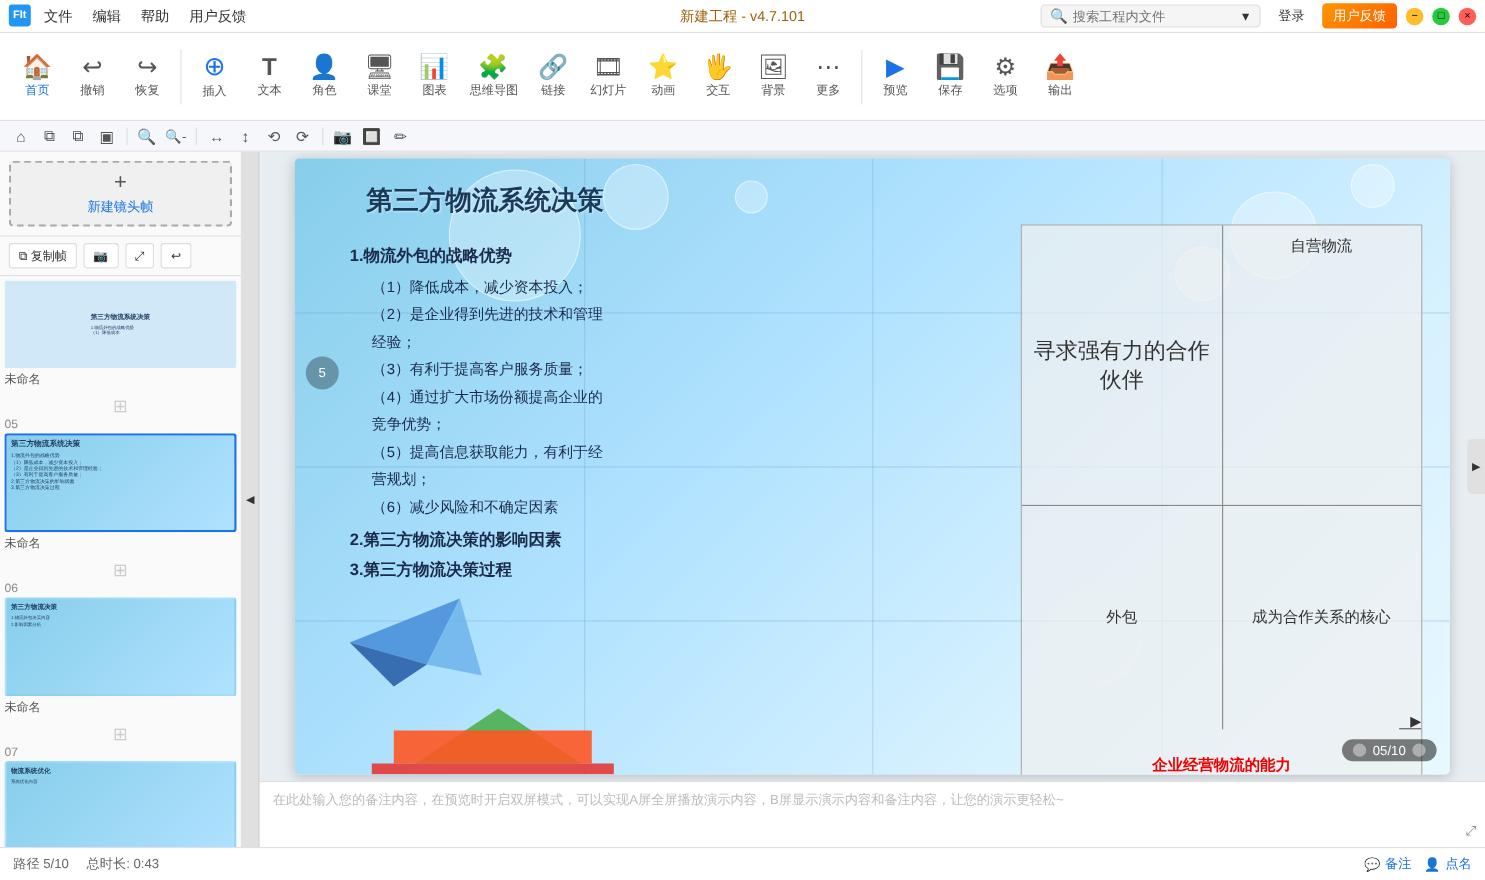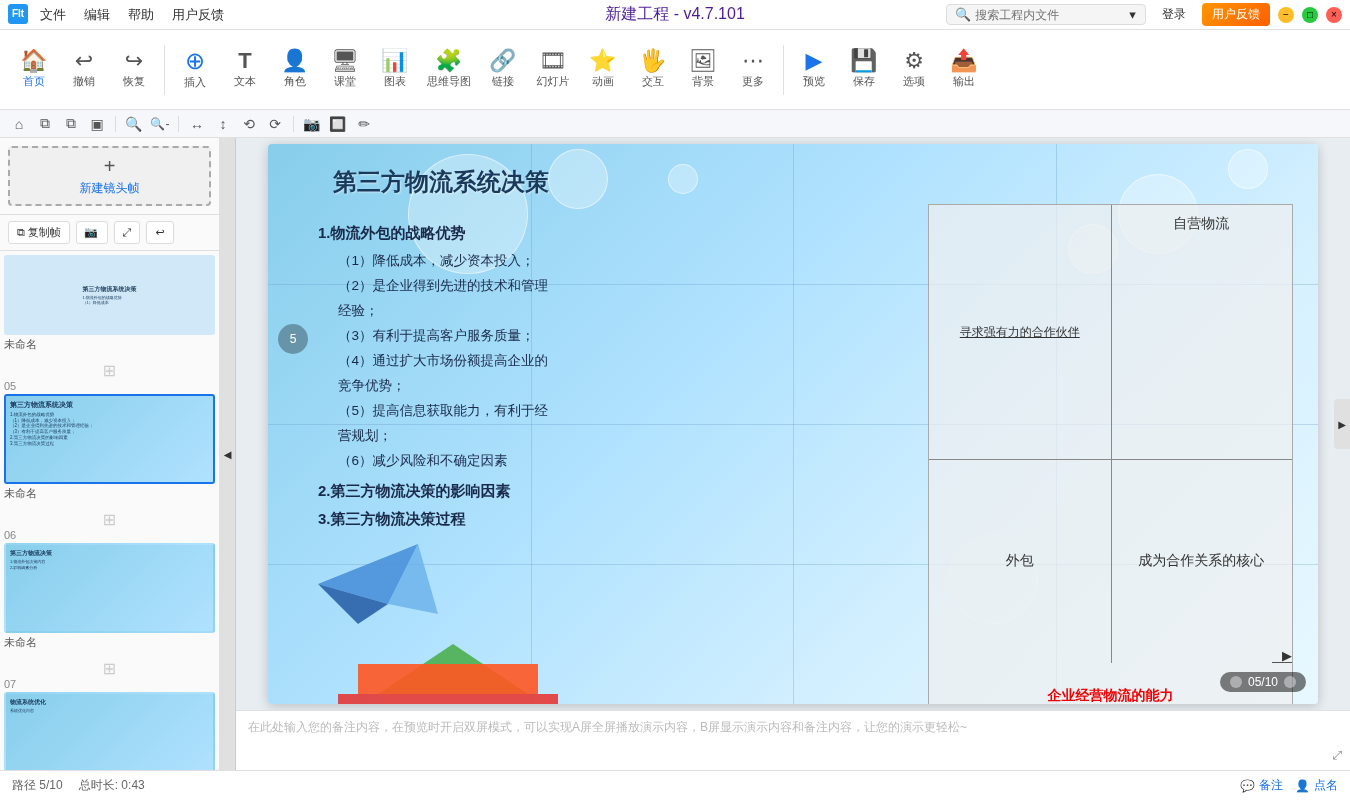--- a/index.html
+++ b/index.html
@@ -7,21 +7,21 @@
 
     
     #title-bar {
       height: 30px; background: #fff; display: flex; align-items: center; justify-content: space-between;
       border-bottom: 1px solid #e0e0e0; padding: 0 8px; user-select: none;
     }
     #title-bar .left-icons { display: flex; align-items: flex-start; gap: 4px; }
     #title-bar .app-icon { width: 20px; height: 20px; background: #2196F3; border-radius: 3px; display: flex; align-items: center; justify-content: center; color: white; font-size: 10px; font-weight: bold; }
     #title-bar .menu-items { display: flex; gap: 2px; }
     #title-bar .menu-item { padding: 2px 8px; cursor: pointer; font-size: 13px; border-radius: 3px; }
-    #title-bar .title { position: absolute; left: 50%; transform: translateX(-50%); font-size: 16px; color: #4c1d95; }
+    #title-bar .title { position: absolute; left: 50%; transform: translateX(-50%); font-size: 13px; color: #a16207; }
     #title-bar .right-controls { display: flex; align-items: center; gap: 8px; }
     #title-bar .search-box { display: flex; align-items: center; background: #f5f5f5; border: 1px solid #ddd; border-radius: 4px; padding: 2px 8px; gap: 4px; width: 200px; }
     #title-bar .search-box input { border: none; background: transparent; outline: none; font-size: 12px; width: 150px; }
     #title-bar .login-btn { font-size: 12px; color: #333; cursor: pointer; padding: 2px 8px; }
     #title-bar .upgrade-btn { background: linear-gradient(135deg, #ff9500, #ff6000); color: white; border: none; border-radius: 4px; padding: 3px 10px; font-size: 12px; cursor: pointer; }
     #title-bar .win-controls { display: flex; gap: 8px; }
     #title-bar .win-btn { width: 16px; height: 16px; border-radius: 50%; border: none; cursor: pointer; font-size: 10px; display: flex; align-items: center; justify-content: center; }
     #title-bar .minimize { background: #ffbd2e; }
     #title-bar .maximize { background: #27c93f; }
     #title-bar .close { background: #ff5f56; }
@@ -358,21 +358,21 @@
         <div style="position:absolute;right:25px;top:60px;width:365px;height:510px;background:rgba(240,240,240,0.7);border:1px solid #aaa;">
 
           <div style="position:absolute;top:50%;left:0;right:0;height:1px;background:#888;"></div>
 
           <div style="position:absolute;left:50%;top:0;bottom:50px;width:1px;background:#888;"></div>
 
           <div style="position:absolute;bottom:50px;right:0;width:20px;height:1px;background:#555;"></div>
           <div style="position:absolute;bottom:50px;right:0;">▶</div>
 
           <div style="position:absolute;top:0;left:0;width:50%;height:50%;display:flex;align-items:center;justify-content:center;text-align:center;padding:10px;">
-            <span style="font-size:12px;color:#333;font-weight:500;text-decoration:underline;">寻求强有力的合作伙伴</span>
+            <span style="font-size:20px;color:#333;font-weight:500;">寻求强有力的合作伙伴</span>
           </div>
 
           <div style="position:absolute;top:0;left:50%;width:50%;height:50%;display:flex;align-items:flex-start;justify-content:center;text-align:center;padding:10px;">
             <span style="font-size:14px;color:#333;font-weight:500;">自营物流</span>
           </div>
 
           <div style="position:absolute;top:50%;left:0;width:50%;height:calc(50% - 50px);display:flex;align-items:center;justify-content:center;text-align:center;padding:10px;">
             <span style="font-size:14px;color:#333;font-weight:500;">外包</span>
           </div>
 

